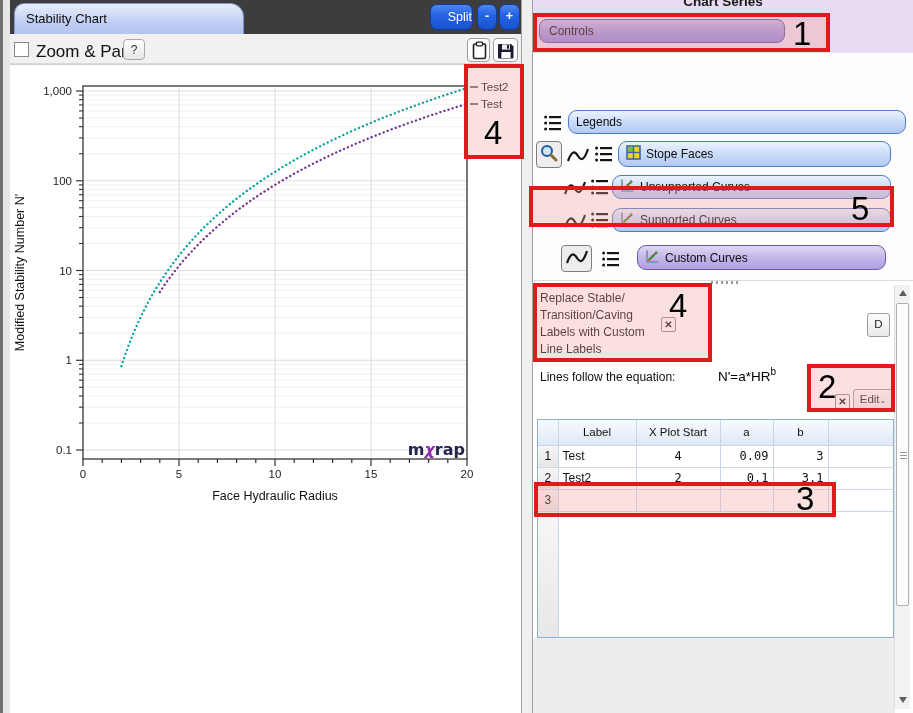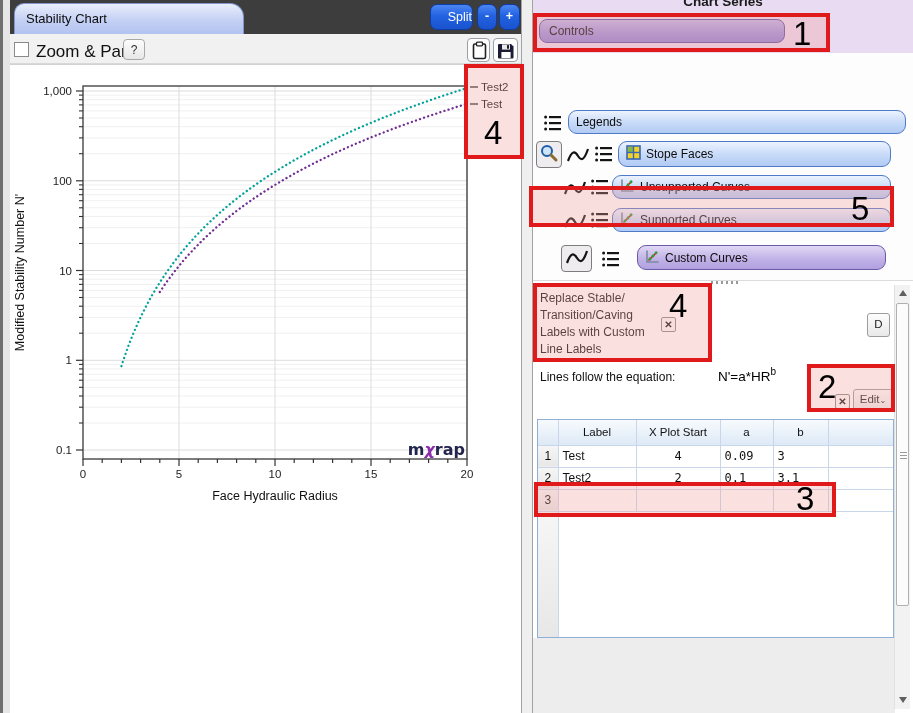--- a/index.html
+++ b/index.html
@@ -71,21 +71,21 @@
 
   
   .tblwrap { left:4px; top:138px; width:357px; height:219px; border:1px solid #8fb0d4; background:#ffffff; overflow:hidden; }
   table.grid { border-collapse:collapse; table-layout:fixed; width:356px; }
   table.grid td, table.grid th { border-right:1px solid #c9d6ea; border-bottom:1px solid #c9d6ea;
         font-size:12px; font-weight:normal; color:#111; padding:0 4px; overflow:hidden; white-space:nowrap; }
   table.grid th { background:linear-gradient(180deg,#f7fafd,#dde9f6); height:25px; font-size:11.5px; text-align:center; }
   table.grid td { height:22px; }
   td.rowhdr { background:linear-gradient(180deg,#f6f6f6,#e7e7e7); text-align:center; font-size:11px; color:#333; }
   td.mono { font-family:"DejaVu Sans Mono", monospace; font-size:12px; }
-  td.r { } td.c { text-align:center; }
+  td.r { text-align:right; } td.c { text-align:center; }
   td.nb { border:none; }
   .footer-gray { left:0; top:357px; width:362px; height:76px; background:#ededed; }
 
   
   .sbar { left:361px; top:4px; width:16px; height:424px; background:#f2f2f2; border-left:1px solid #e0e0e0; }
   .sb-btn { left:1px; width:14px; height:14px; display:flex; align-items:center; justify-content:center; }
   .tri-up { width:0; height:0; border-left:4px solid transparent; border-right:4px solid transparent; border-bottom:6px solid #606060; }
   .tri-down { width:0; height:0; border-left:4px solid transparent; border-right:4px solid transparent; border-top:6px solid #606060; }
   .sb-thumb { left:1px; top:18px; width:13px; height:303px; background:#fcfcfc; border:1px solid #b0b0b0; border-radius:2px; }
   .sb-grip { left:3px; top:148px; width:7px; height:7px;

